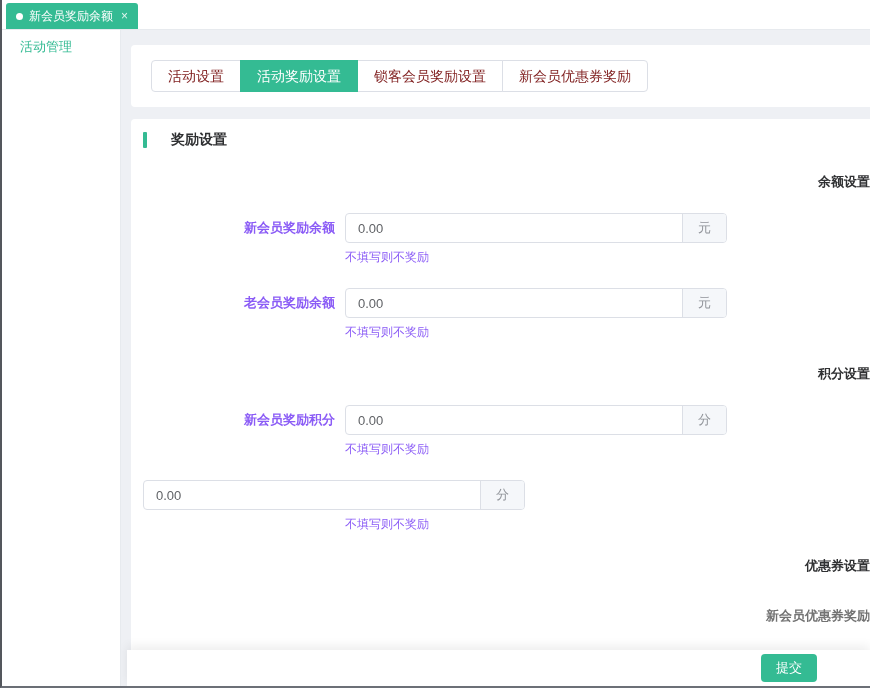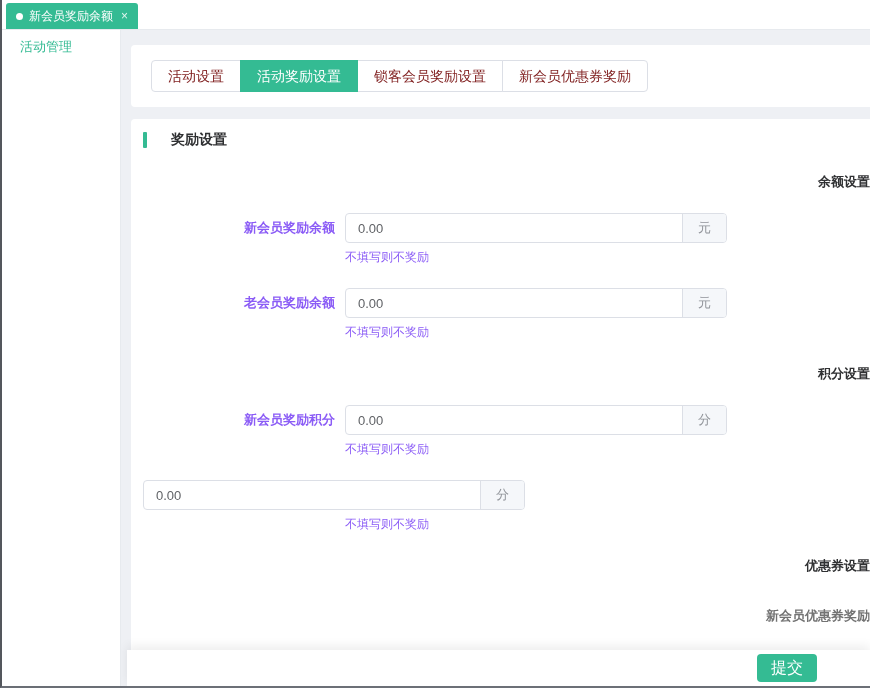--- a/index.html
+++ b/index.html
@@ -158,21 +158,21 @@
     height: 36px;
     background: #fff;
     box-shadow: 0 -4px 10px rgba(0,0,0,0.07);
     display: flex; align-items: center; justify-content: flex-end;
     padding-right: 53px;
   }
   .submit-btn {
     min-width: 56px; height: 28px;
     background: var(--accent, #34bb93);
     border: none; border-radius: 4px;
-    color: #fff; font-size: 16px;
+    color: #fff; font-size: 13px;
     font-family: inherit;
     cursor: pointer;
     padding: 0 14px;
   }
 </style>
 </head>
 <body>
 
 <div class="window">
 

